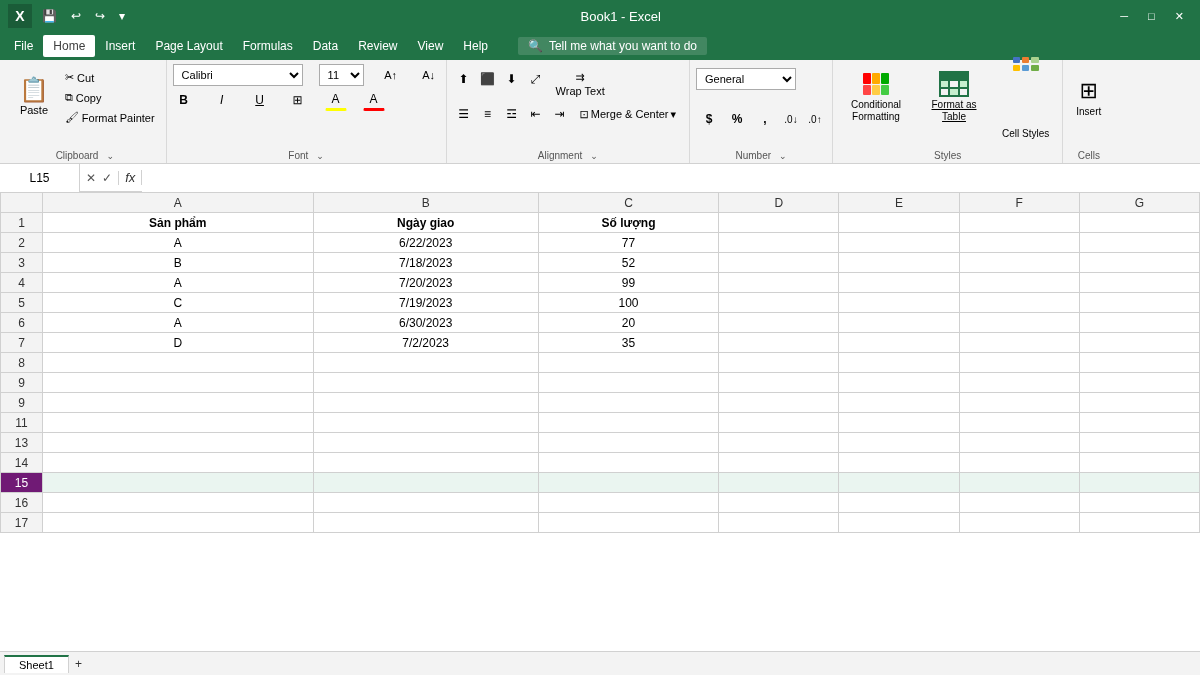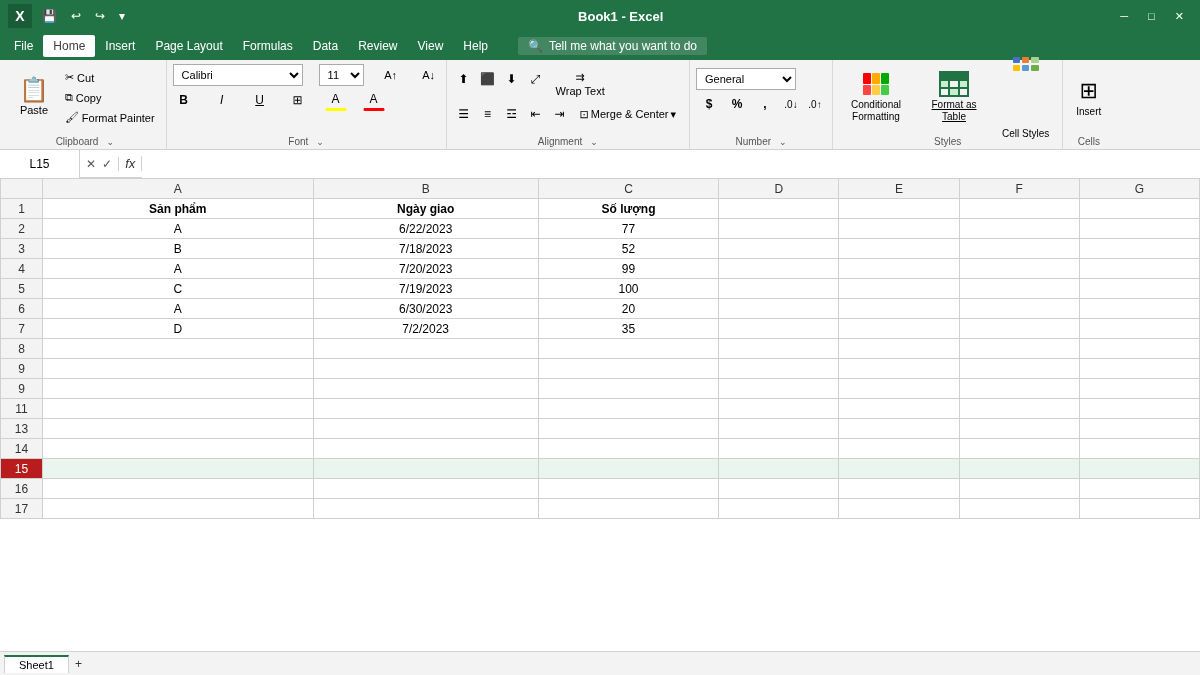--- a/index.html
+++ b/index.html
@@ -9,21 +9,21 @@
     .title-bar {
       background: #217346;
       color: #fff;
       height: 32px;
       display: flex;
       align-items: center;
       justify-content: space-between;
       padding: 0 8px;
     }
     .title-bar-left { display: flex; align-items: center; gap: 6px; }
-    .title-bar-center { font-size: 13px; font-weight: 700; }
+    .title-bar-center { font-size: 13px; font-weight: 400; }
     .title-bar-right { display: flex; align-items: center; gap: 4px; }
     .title-icon { width: 20px; height: 20px; background: #1a5c38; display: flex; align-items: center; justify-content: center; font-size: 10px; color: #fff; }
     .qat-btn { background: none; border: none; color: #fff; cursor: pointer; padding: 2px 4px; font-size: 12px; }
     .win-btn { background: none; border: none; color: #fff; cursor: pointer; padding: 2px 8px; font-size: 11px; }
 
     
     .menu-bar {
       background: #217346;
       color: #fff;
       height: 28px;
@@ -54,21 +54,21 @@
       align-items: center;
       border-right: 1px solid #d9d9d9;
       padding: 4px 6px 2px 6px;
       min-width: fit-content;
     }
     .ribbon-group:last-child { border-right: none; }
     .ribbon-group-content { display: flex; align-items: flex-start; flex: 1; gap: 2px; }
     .ribbon-group-label {
       font-size: 10px;
       color: #555;
-      margin-top: 6px;
+      margin-top: 20px;
       display: flex;
       align-items: flex-end;
       gap: 8px;
       width: 100%;
       justify-content: center;
     }
     .ribbon-group-label .expand-icon { font-size: 9px; cursor: pointer; }
 
     
     .btn-large {
@@ -120,21 +120,21 @@
       background: none;
     }
     .bold { font-weight: bold; }
     .italic { font-style: italic; }
 
     
     .align-group-content { flex-direction: column; gap: 3px; padding-top: 4px; }
     .align-row { display: flex; gap: 2px; }
 
     
-    .number-group-content { flex-direction: column; gap: 3px; padding-top: 4px; }
+    .number-group-content { flex-direction: column; gap: 18px; padding-top: 4px; }
     .number-select { width: 100px; height: 22px; font-size: 11px; border: 1px solid #ababab; padding: 1px 4px; background: #fff; }
 
     
     .styles-group-content { flex-direction: row; gap: 4px; align-items: center; }
     .styles-btn {
       display: flex; flex-direction: column; align-items: center; justify-content: center;
       padding: 4px 6px; cursor: pointer; border: 1px solid transparent; border-radius: 2px;
       background: none; font-size: 10px; gap: 2px; height: 66px; min-width: 50px;
     }
     .styles-icon { width: 32px; height: 26px; display: flex; align-items: center; justify-content: center; font-size: 18px; }
@@ -183,21 +183,21 @@
       background: #f3f3f3;
       text-align: center;
       color: #333;
       font-weight: normal;
       width: 28px;
       min-width: 28px;
       border: 1px solid #c8c8c8;
       user-select: none;
     }
     .selected-row-num {
-      background: #b91c1c;
+      background: #701a75;
       color: #fff;
     }
     
     .data-cell {
       text-align: center;
       background: #fff;
     }
     .header-cell {
       font-weight: bold;
       text-align: center;

